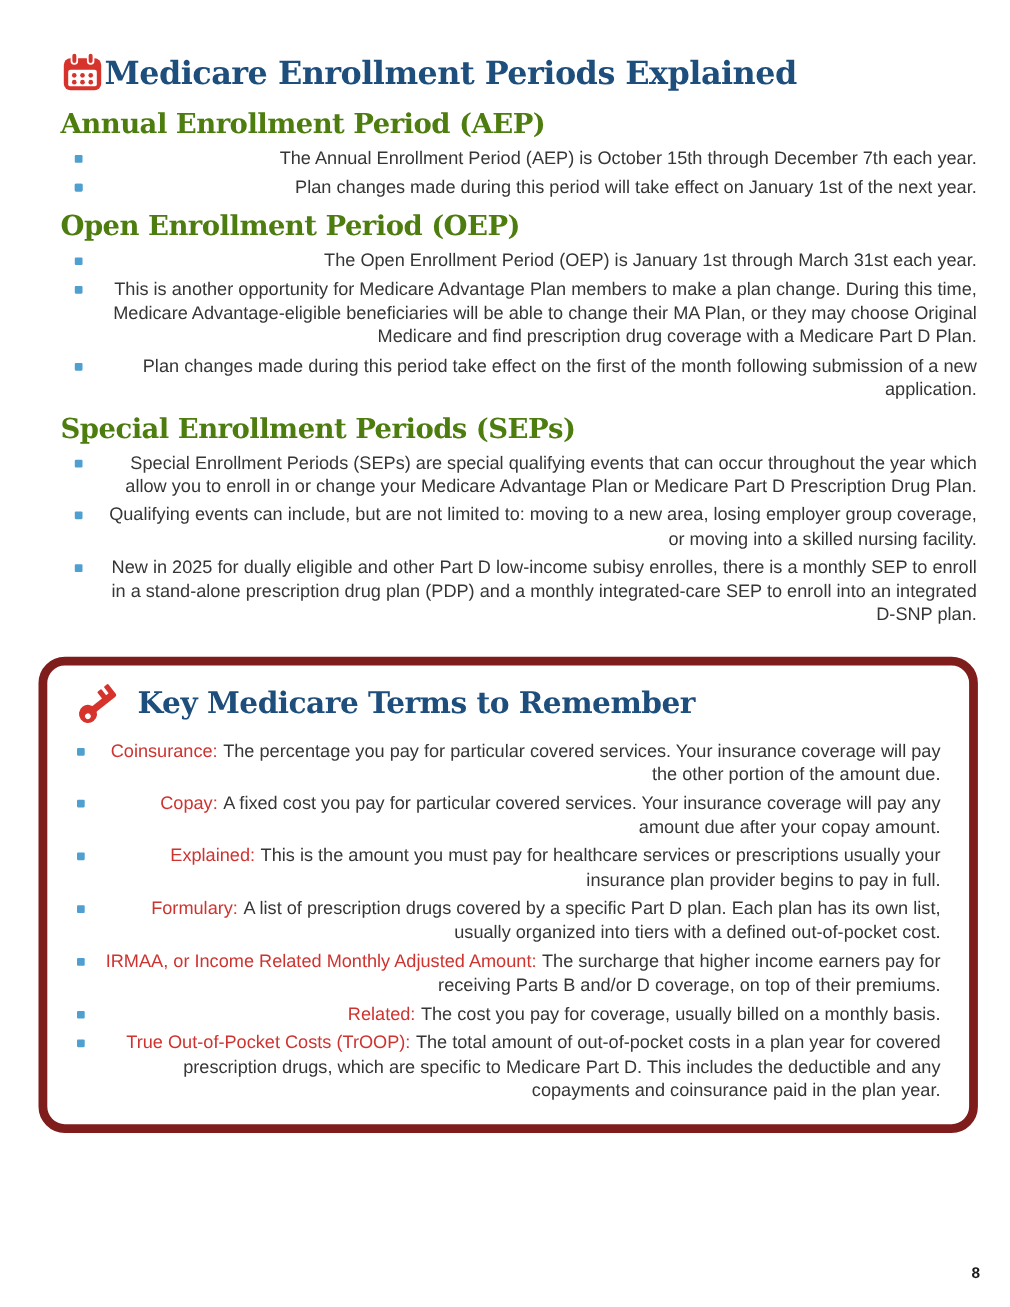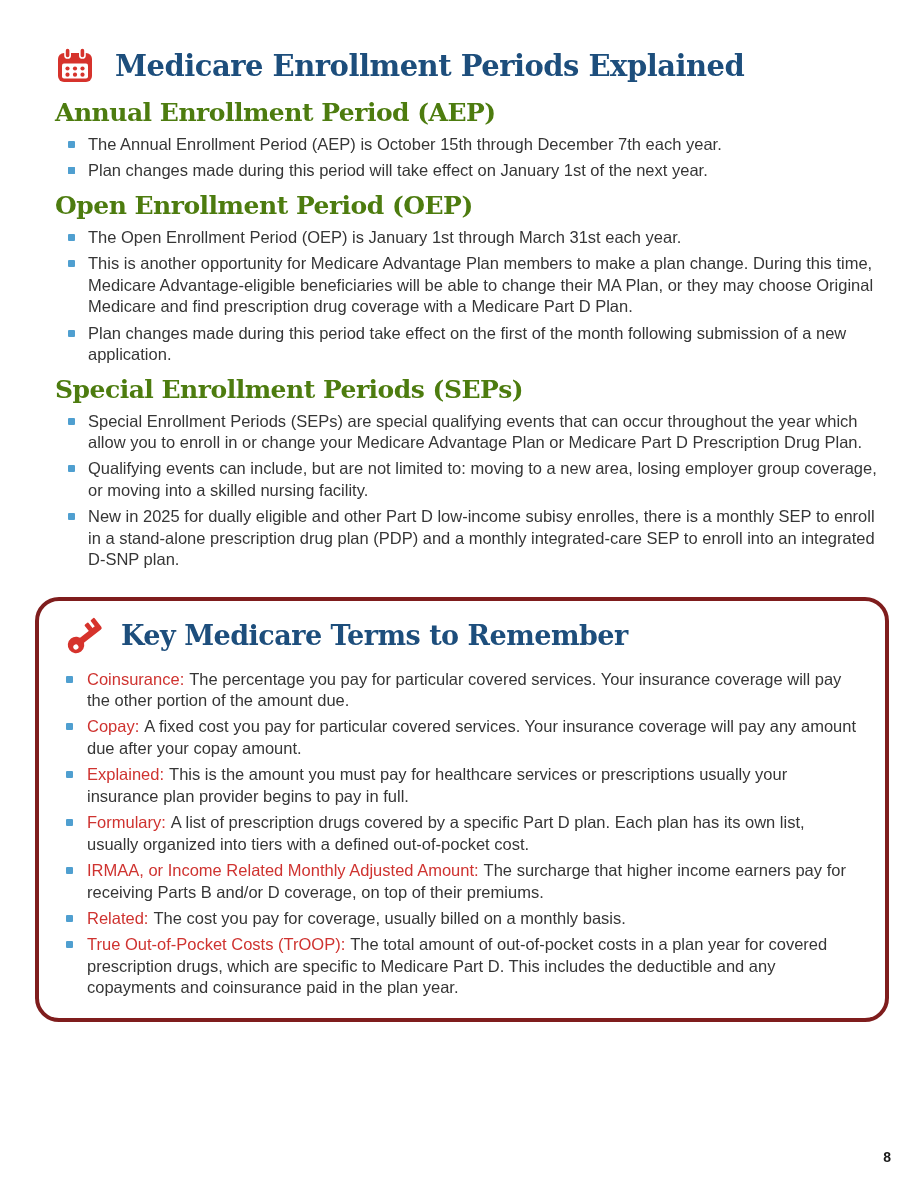--- a/index.html
+++ b/index.html
@@ -11,41 +11,40 @@
     background: #ffffff;
     padding: 46px 30px 0 55px;
     font-family: "Liberation Sans", sans-serif;
     color: #363636;
     overflow: hidden;
   }
   
   .doc-header {
     display: flex;
     align-items: center;
-    gap: 20px;
     margin-bottom: 12px;
   }
   .doc-header h1 {
     font-family: "DejaVu Serif", serif;
     font-weight: 700;
     font-size: 29px;
     color: #1d4e7c;
     letter-spacing: -0.5px;
   }
   
   h2.sec-h {
     font-family: "DejaVu Serif", serif;
     font-weight: 700;
     font-size: 25px;
     color: #4d7c0f;
     margin: 9px 0 7px;
     letter-spacing: -0.5px;
   }
   
-  ul.blist { list-style: none; }
+  ul.blist { list-style: none; text-align: right; }
   ul.blist li {
     position: relative;
     padding-left: 33px;
     font-size: 16.5px;
     line-height: 1.3;
     margin-bottom: 5px;
   }
   ul.blist li .sq {
     position: absolute;
     left: 13px;
@@ -53,21 +52,21 @@
     width: 7px;
     height: 7px;
     background: #4f9fd0;
     border-radius: 1px;
   }
   
   .terms-box {
     margin-top: 26px;
     margin-left: -20px;
     width: 854px;
-    border: 4px solid #7f1d1d;
+    border: 8px solid #7f1d1d;
     border-radius: 24px;
     padding: 12px 26px 14px 24px;
     background: #ffffff;
   }
   .box-header {
     display: flex;
     align-items: center;
     gap: 12px;
     margin-bottom: 10px;
   }

